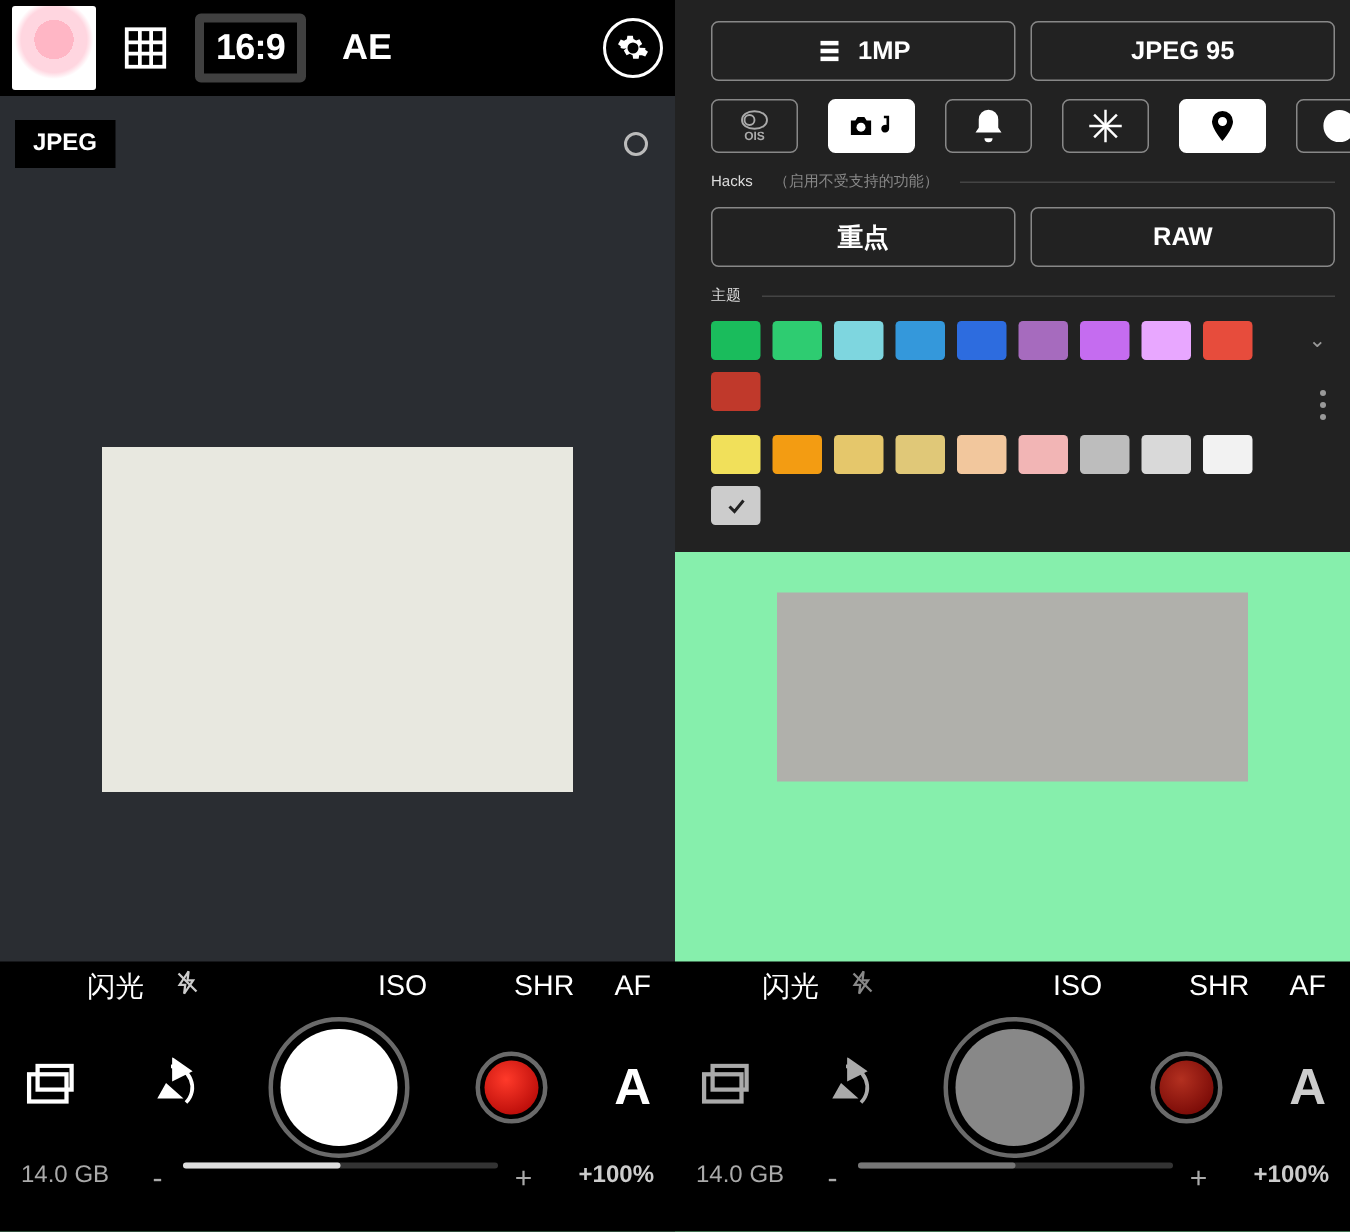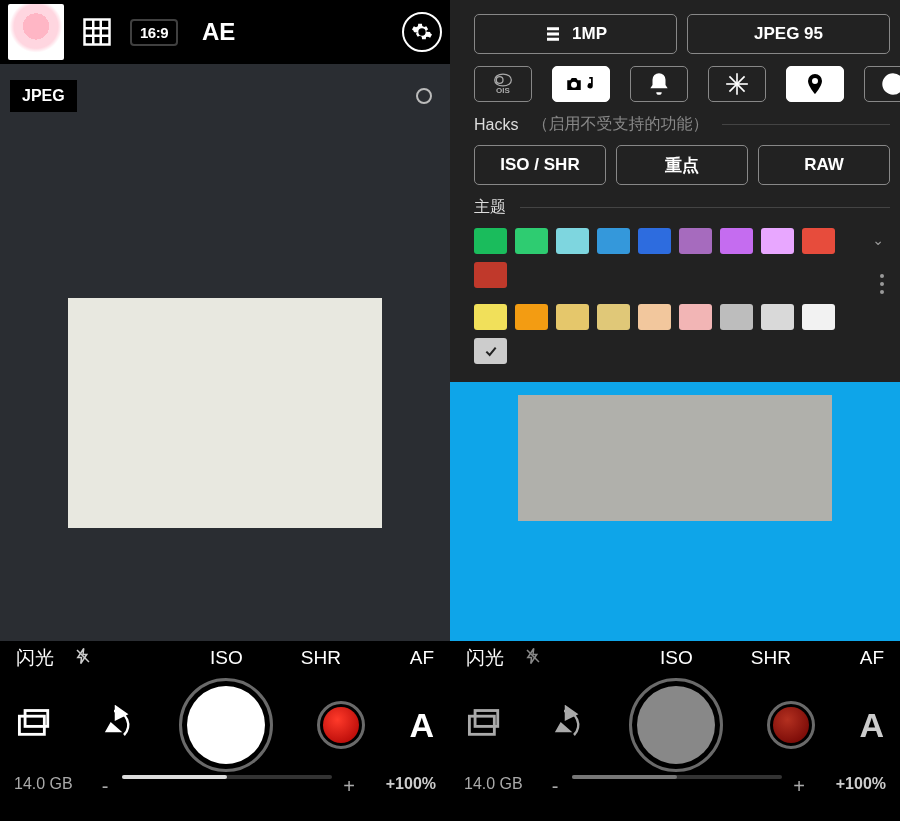--- a/index.html
+++ b/index.html
@@ -6,41 +6,41 @@
   body {
     width: 900px; height: 821px;
     background: #000;
     font-family: -apple-system, Helvetica, Arial, sans-serif;
     color: #fff;
     display: flex;
     overflow: hidden;
   }
   .panel { width: 450px; height: 821px; position: relative; }
   .panel-left { background: #2a2d32; }
-  .panel-right { background: #0ea5e9; }
+  .panel-right { background: #86efac; }
 
   
   .topbar {
     height: 64px; background: #000;
     display: flex; align-items: center;
     padding: 0 8px; gap: 18px;
   }
   .gallery-thumb {
     width: 56px; height: 56px; background: #fff;
     border-radius: 2px; overflow: hidden;
   }
   .gallery-thumb-inner {
     width: 100%; height: 100%;
     background: radial-gradient(circle at 50% 40%, #ffb6c5 0 30%, #ffd6e0 30% 50%, #fff 60%);
   }
   .grid-icon { width: 30px; height: 30px; }
   .grid-icon svg { width: 100%; height: 100%; }
   .ratio-badge {
-    border: 2px solid #404040; border-radius: 4px;
-    padding: 3px 8px; font-size: 15px; font-weight: 600;
+    border: 6px solid #404040; border-radius: 4px;
+    padding: 3px 8px; font-size: 24px; font-weight: 600;
     letter-spacing: -0.5px;
   }
   .ae-text { font-size: 24px; font-weight: 700; margin-left: 6px; }
   .gear-wrap { margin-left: auto; }
   .gear-circle {
     width: 40px; height: 40px; border: 2.5px solid #fff; border-radius: 50%;
     display: flex; align-items: center; justify-content: center;
   }
 
   
@@ -69,20 +69,21 @@
   
   .bottom {
     position: absolute; bottom: 0; left: 0; right: 0;
     height: 180px; background: #000;
     padding: 0 12px;
   }
   .label-row {
     display: flex; align-items: center;
     height: 34px; font-size: 19px; font-weight: 500;
     padding: 0 4px;
+    margin-left: 42px;
   }
   .lbl-flash { width: 58px; }
   .lbl-flashicon { margin-left: 0px; }
   .lbl-iso { margin-left: 118px; }
   .lbl-shr { margin-left: 58px; }
   .lbl-af { margin-left: auto; }
   .btn-row {
     display: flex; align-items: center; justify-content: space-between;
     height: 100px; padding: 0 4px;
   }
@@ -135,21 +136,21 @@
     font-size: 17px; font-weight: 600;
     flex: 1;
   }
   .setbtn.white { background: #fff; color: #000; border-color: #fff; }
   .setbtn.small { height: 36px; width: 58px; flex: none; }
   .setbtn .divider { color: #999; margin: 0 4px; font-weight: 300; }
   .icon28 { width: 26px; height: 26px; }
   .iconbtn svg { fill: currentColor; }
   .section-label {
     display: flex; align-items: center; gap: 14px;
-    font-size: 16px; color: #aaa; margin: 6px 0 10px 0;
+    font-size: 10px; color: #aaa; margin: 6px 0 10px 0;
   }
   .section-label .title { color: #ddd; font-weight: 500; }
   .section-label .sub { color: #888; }
   .section-label .line { flex: 1; height: 1px; background: #444; }
   .swatches { display: flex; flex-wrap: wrap; gap: 8px; padding-right: 26px; position: relative; }
   .swatch {
     width: 33px; height: 26px; border-radius: 3px;
   }
   .swatch.sel {
     display: flex; align-items: center; justify-content: center;
@@ -300,21 +301,20 @@
           </svg>
       </div>
     </div>
 
     <div class="section-label">
       <span class="title">Hacks</span>
       <span class="sub">（启用不受支持的功能）</span>
       <div class="line"></div>
     </div>
     <div class="setrow">
-      <div class="setbtn">ISO / SHR</div>
       <div class="setbtn">重点</div>
       <div class="setbtn">RAW</div>
     </div>
 
     <div class="section-label">
       <span class="title">主题</span>
       <div class="line"></div>
     </div>
     <div class="swatches" id="swatch-container">
       <span class="chev">⌄</span>

